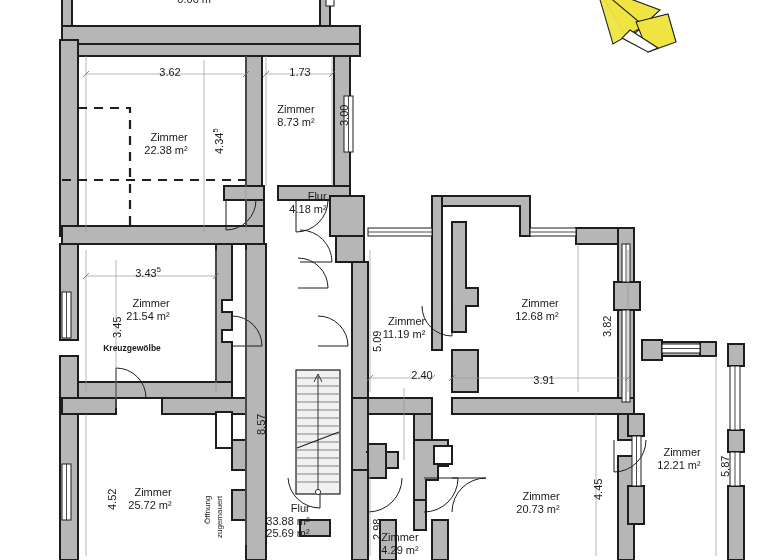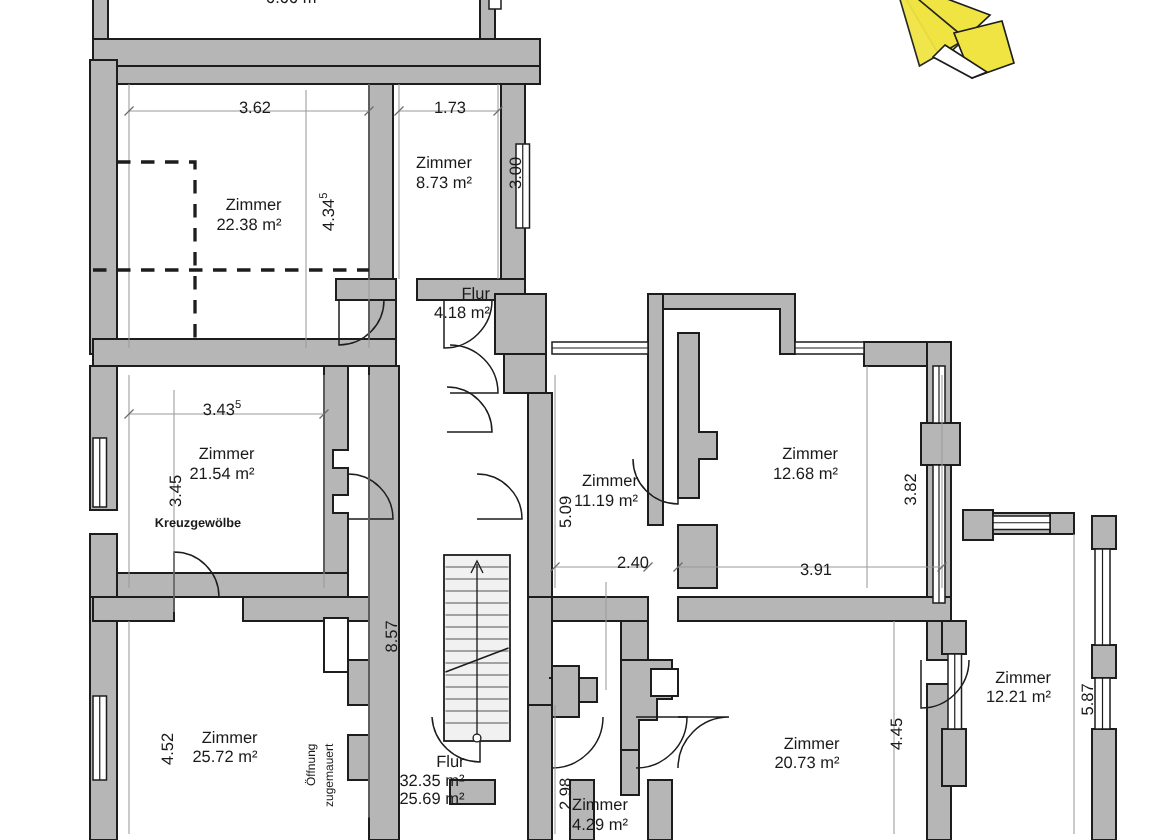--- a/index.html
+++ b/index.html
@@ -260,21 +260,21 @@
   <span>12.68 m²</span>
 </div>
 
 <div class="lbl room-name ctr" style="left:150px;top:486px;">
   <span>Zimmer</span><br>
   <span>25.72 m²</span>
 </div>
 
 <div class="lbl room-name ctr" style="left:288px;top:502px;">
   <span>Flur</span><br>
-  <span>32.35 m²</span><br>
+  <span>33.88 m²</span><br>
   <span>25.69 m²</span>
 </div>
 
 <div class="lbl room-name ctr" style="left:400px;top:531px;">
   <span>Zimmer</span><br>
   <span>4.29 m²</span>
 </div>
 
 <div class="lbl room-name ctr" style="left:538px;top:490px;">
   <span>Zimmer</span><br>

